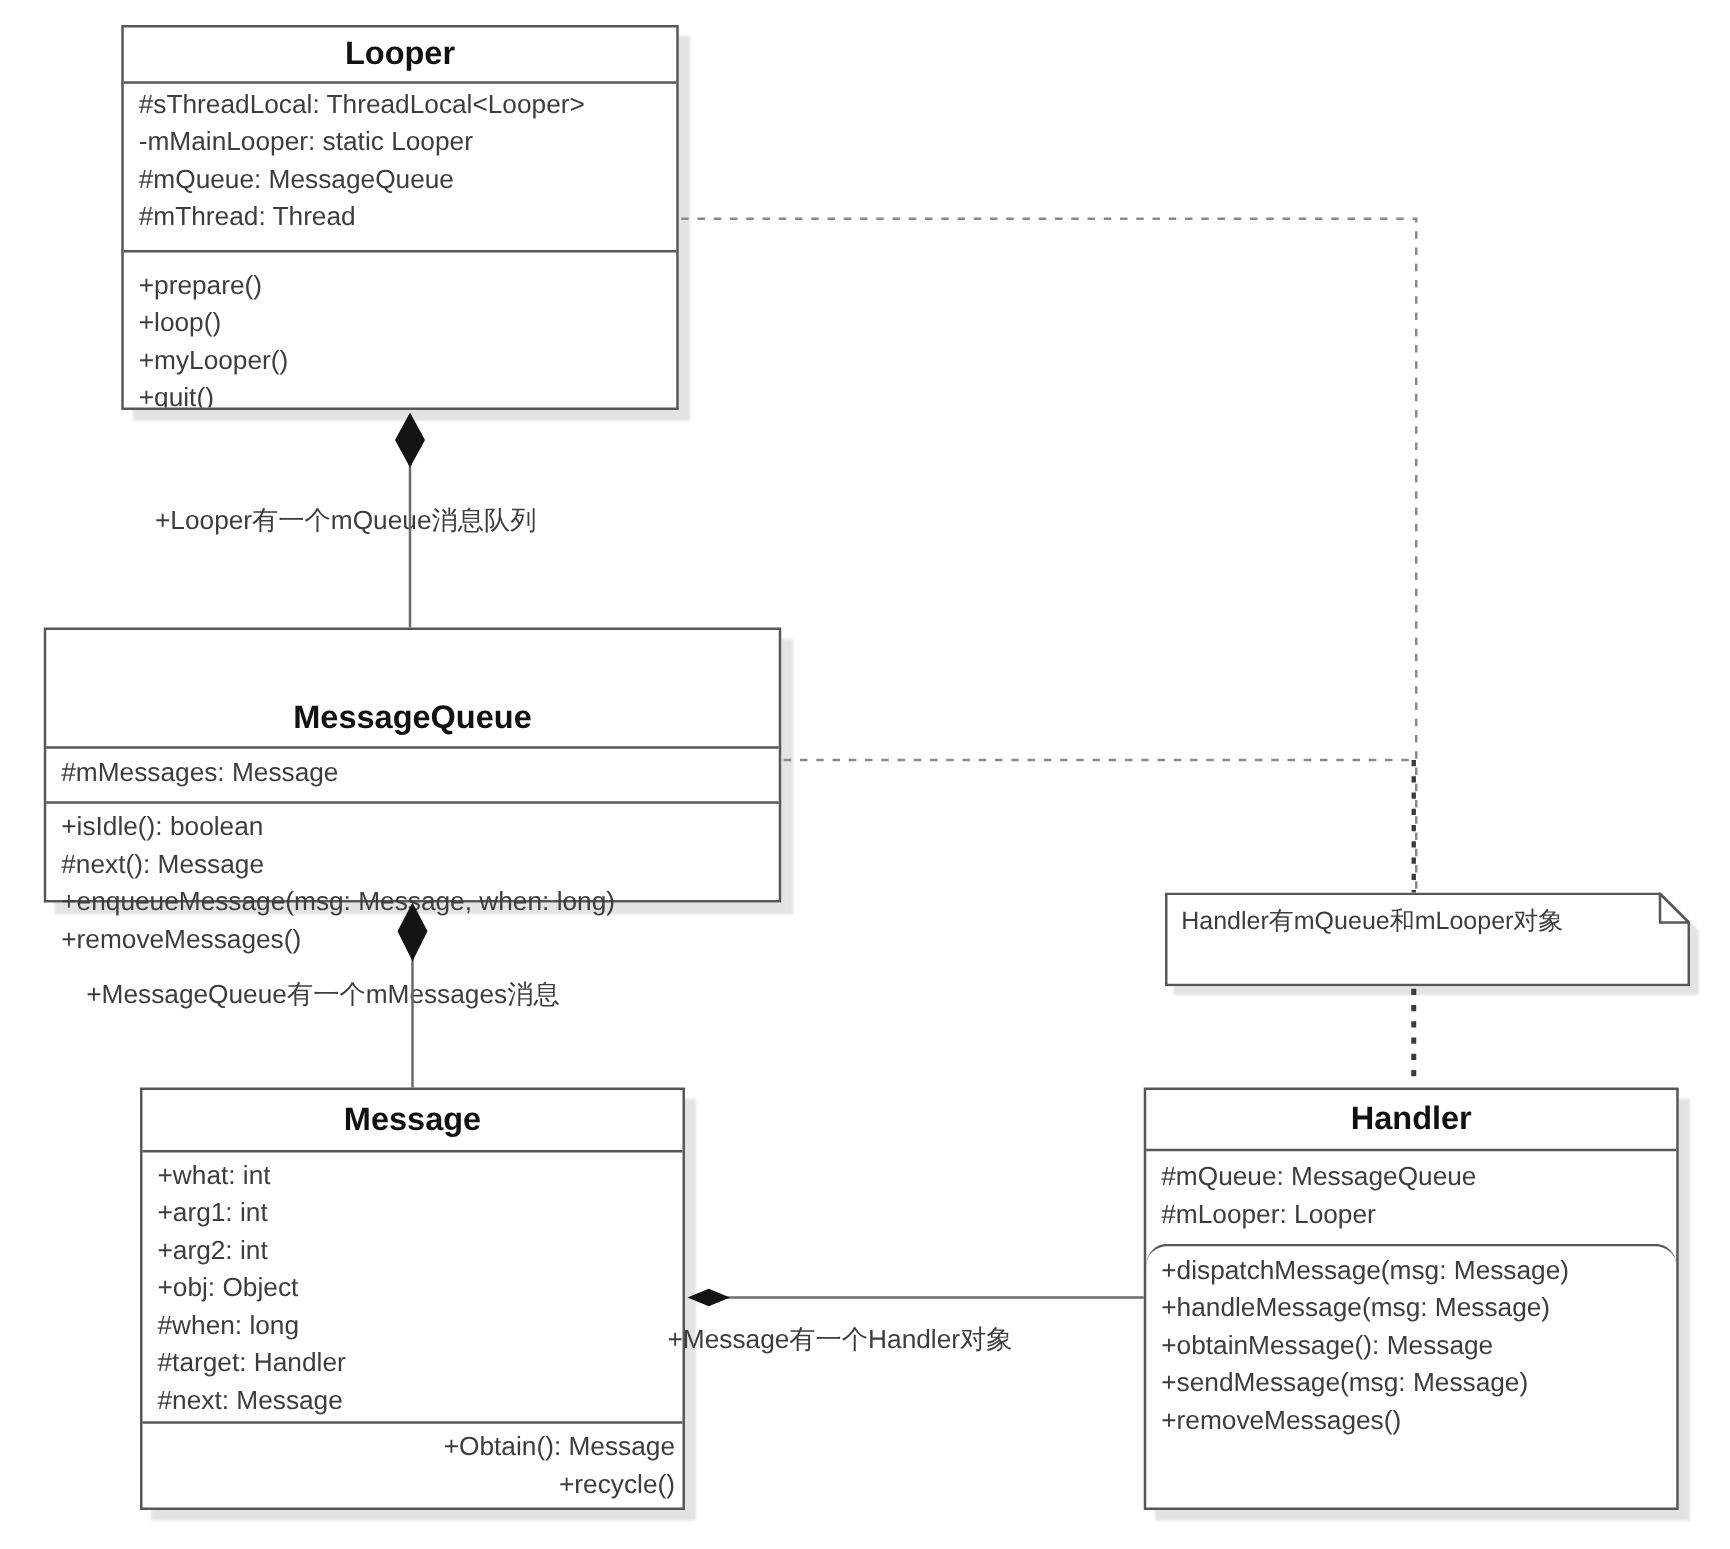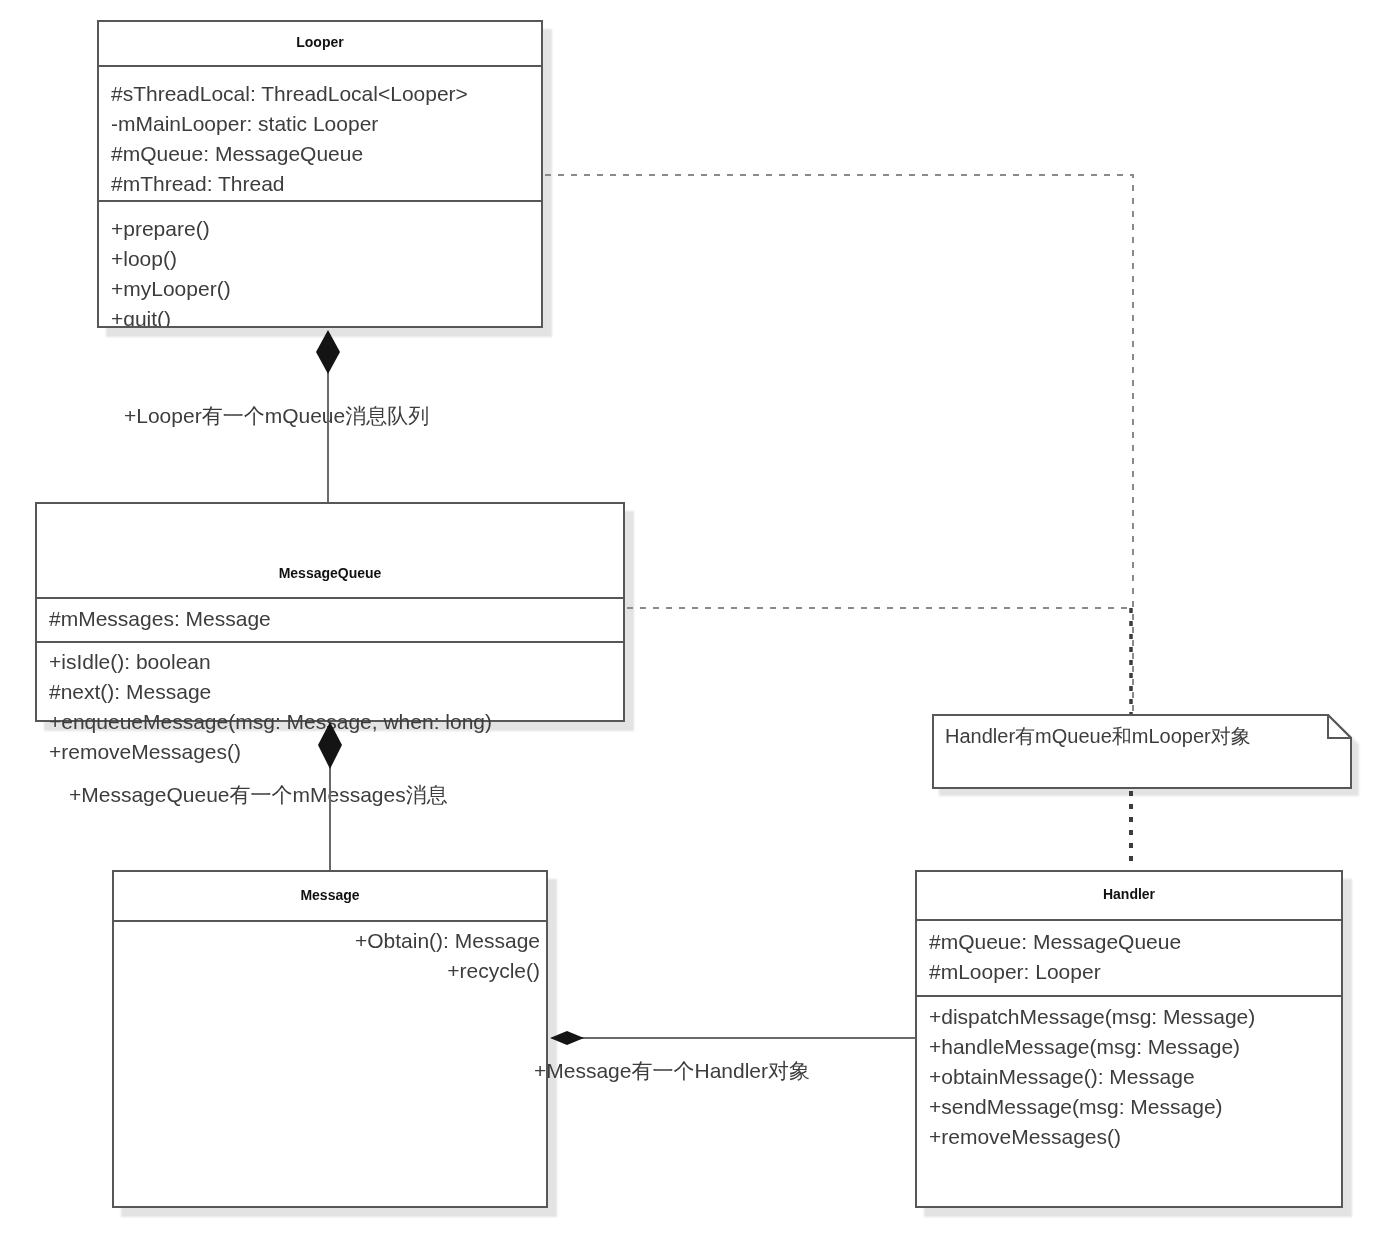--- a/index.html
+++ b/index.html
@@ -18,21 +18,21 @@
     box-sizing: border-box;
     background: #ffffff;
     border: 2px solid #575757;
     box-shadow: 9px 9px 2px 0 #e3e3e3;
     z-index: 2;
   }
   .uml-title {
     box-sizing: border-box;
     text-align: center;
     font-weight: bold;
-    font-size: 14px;
+    font-size: 26px;
     color: #111111;
     overflow: hidden;
   }
   .uml-compartment {
     box-sizing: border-box;
     border-top: 2px solid #575757;
     padding-left: 12px;
     padding-right: 6px;
     font-size: 21px;
     color: #3d3d3d;
@@ -77,21 +77,21 @@
     pointer-events: none;
   }
 </style>
 </head>
 <body>
 
 <div id="canvas">
 
   <div class="uml-class" style="left:97px; top:20px; width:446px; height:308px;">
     <div class="uml-title" style="height:43px; line-height:41px;">Looper</div>
-    <div class="uml-compartment" style="height:135px; padding-top:12px;">
+    <div class="uml-compartment" style="height:135px; padding-top:2px;">
         <div class="member">#sThreadLocal: ThreadLocal&lt;Looper&gt;</div>
         <div class="member">-mMainLooper: static Looper</div>
         <div class="member">#mQueue: MessageQueue</div>
         <div class="member">#mThread: Thread</div>
       </div>
     <div class="uml-compartment" style="height:126px; padding-top:12px;">
         <div class="member">+prepare()</div>
         <div class="member">+loop()</div>
         <div class="member">+myLooper()</div>
         <div class="member">+quit()</div>
@@ -106,33 +106,42 @@
     <div class="uml-compartment" style="height:127px; padding-top:4px;">
         <div class="member">+isIdle(): boolean</div>
         <div class="member">#next(): Message</div>
         <div class="member">+enqueueMessage(msg: Message, when: long)</div>
         <div class="member">+removeMessages()</div>
       </div>
   </div>
 
   <div class="uml-class" style="left:112px; top:870px; width:436px; height:338px;">
     <div class="uml-title" style="height:48px; line-height:46px;">Message</div>
+    <div class="uml-compartment" style="height:217px; padding-top:4px;">
+        <div class="member">+what: int</div>
+        <div class="member">+arg1: int</div>
+        <div class="member">+arg2: int</div>
+        <div class="member">+obj: Object</div>
+        <div class="member">#when: long</div>
+        <div class="member">#target: Handler</div>
+        <div class="member">#next: Message</div>
+      </div>
     <div class="uml-compartment" style="height:63px; padding-top:4px;text-align:right;">
         <div class="member">+Obtain(): Message</div>
         <div class="member">+recycle()</div>
       </div>
   </div>
 
   <div class="uml-class" style="left:915px; top:870px; width:428px; height:338px;">
     <div class="uml-title" style="height:47px; line-height:45px;">Handler</div>
     <div class="uml-compartment" style="height:76px; padding-top:6px;">
         <div class="member">#mQueue: MessageQueue</div>
         <div class="member">#mLooper: Looper</div>
       </div>
-    <div class="uml-compartment" style="height:211px; padding-top:5px;">
+    <div class="uml-compartment" style="height:211px; padding-top:5px;border-radius:17px;">
         <div class="member">+dispatchMessage(msg: Message)</div>
         <div class="member">+handleMessage(msg: Message)</div>
         <div class="member">+obtainMessage(): Message</div>
         <div class="member">+sendMessage(msg: Message)</div>
         <div class="member">+removeMessages()</div>
       </div>
   </div>
 
   <div class="uml-note" style="left:932px; top:714px; width:420px; height:75px;">
     <svg width="420" height="75" viewBox="0 0 420 75">

